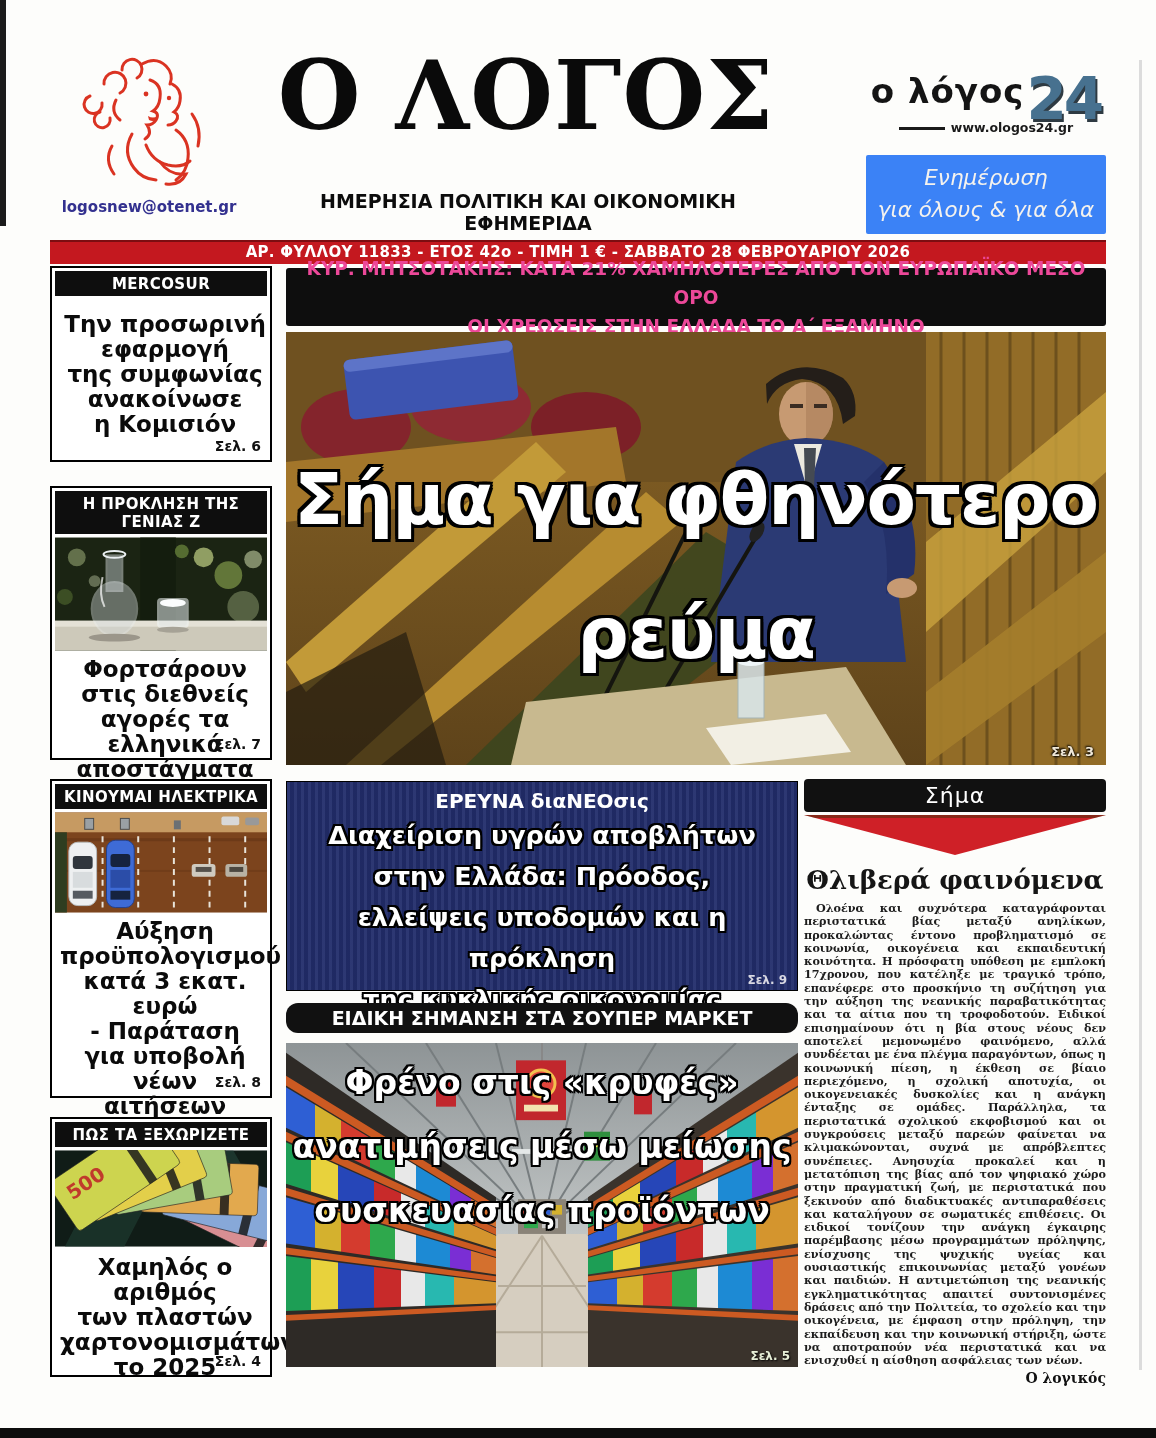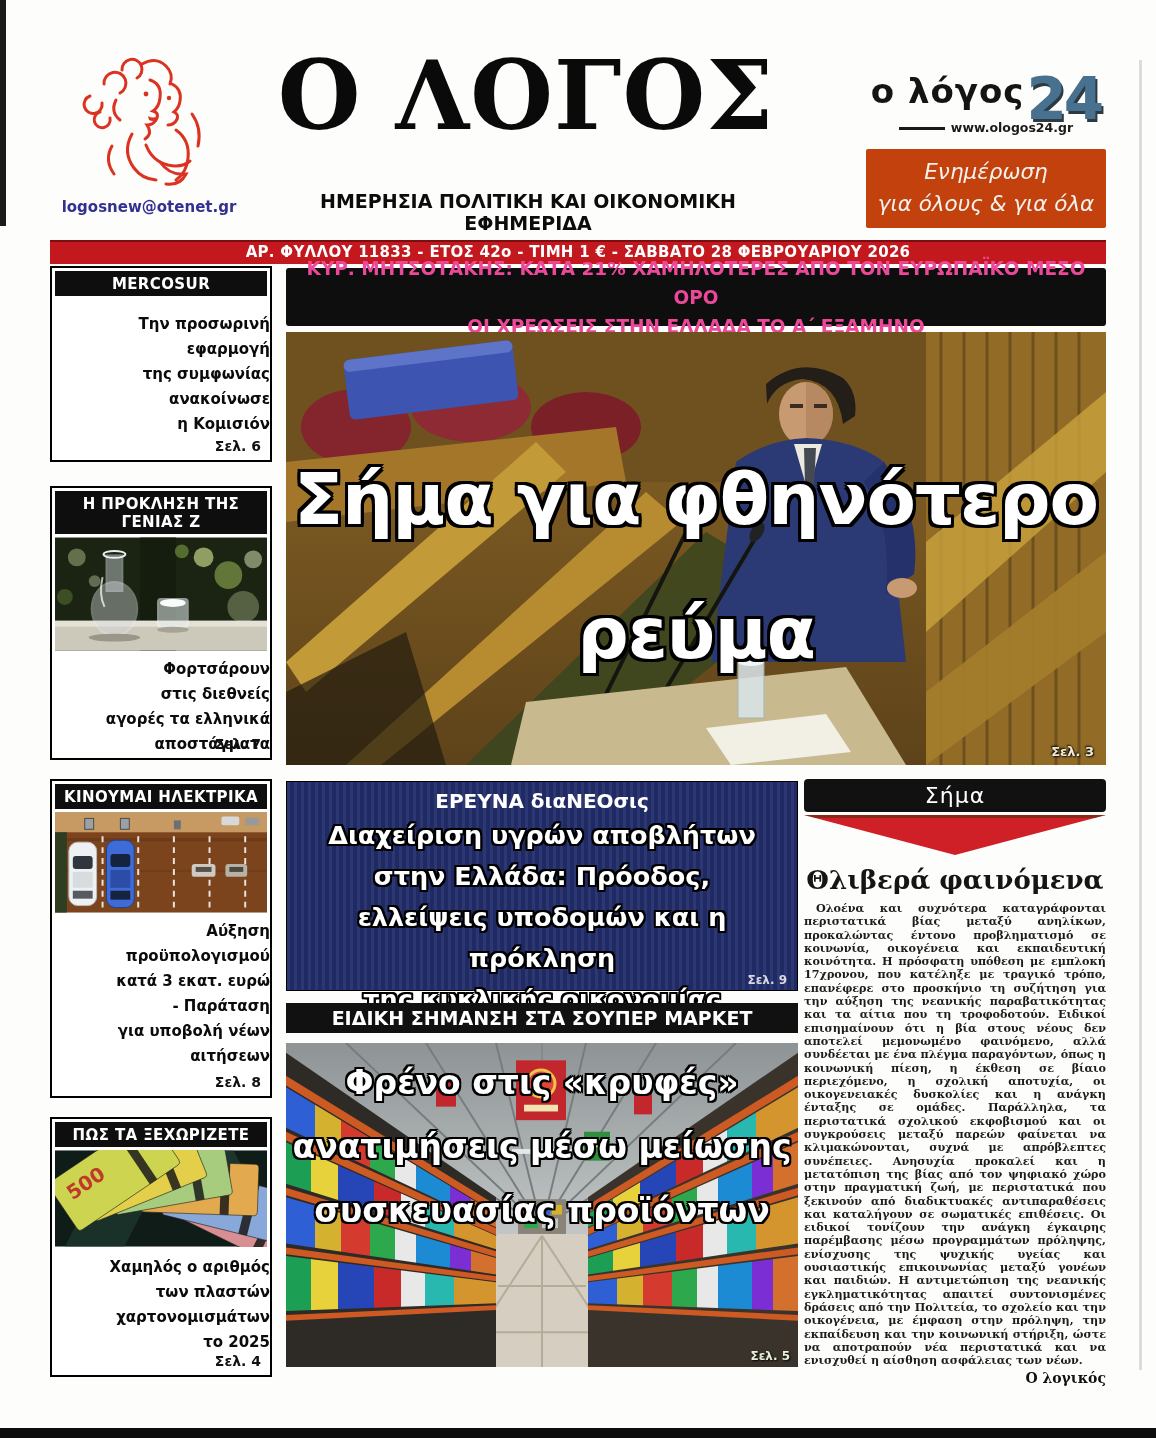--- a/index.html
+++ b/index.html
@@ -33,34 +33,34 @@
     font-size:95px; line-height:1.1; color:#0a0a0a; letter-spacing:1px; }
   .subtitle { left:266px; top:190px; width:524px; text-align:center; font-weight:bold; font-size:19px; color:#0c0c0c; }
 
   .web-block { left:866px; top:60px; width:240px; }
   .web-brandline { text-align:center; line-height:60px; height:64px; white-space:nowrap; }
   .web-brand { font-weight:bold; font-size:34px; color:#141414; letter-spacing:1px; vertical-align:middle; }
   .web-badge { font-weight:bold; font-size:58px; color:#47718f; vertical-align:middle; position:relative; top:8px; margin-left:2px; letter-spacing:-3px;
     text-shadow:2px 3px 0 #2e3a42; }
   .web-urlline { text-align:center; font-weight:bold; font-size:12.5px; color:#1a1a1a; margin-top:-4px; }
   .web-dash { display:inline-block; width:46px; border-top:3px solid #1a1a1a; vertical-align:middle; margin-right:6px; }
-  .web-tagline { margin-top:14px; background:#c2410c; color:#f4f2ee; font-style:italic;
+  .web-tagline { margin-top:20px; background:#3b82f6; color:#f4f2ee; font-style:italic;
     font-size:21.5px; line-height:1.5; text-align:center; padding:7px 4px; border-radius:2px; }
 
   
   .issue-bar { left:50px; top:240px; width:1056px; height:24px; background:#c4181f;
     box-shadow: inset 0 2px 0 rgba(40,0,0,.45);
     color:#fff; font-weight:bold; font-size:15px; line-height:24px; text-align:center; letter-spacing:.3px; }
 
   
   .card { left:50px; width:222px; background:#fff; border:2px solid #000; box-sizing:border-box; }
   .card-header { margin:3px; background:#0e0e0e; color:#fff; font-weight:bold; font-size:15px;
     text-align:center; padding:4px 0 3px; letter-spacing:.4px; }
   .card-img { display:block; width:212px; margin:0 auto; }
-  .card-text { font-weight:bold; font-size:15px; line-height:25px; text-align:right; color:#0b0b0b;padding-left:8px; }
+  .card-text { font-weight:bold; font-size:23px; line-height:25px; text-align:center; color:#0b0b0b;padding-left:8px; }
   .card1-text { padding-top:13px; }
   .card-page { position:absolute; right:9px; bottom:6px; font-weight:bold; font-size:14px; }
   .card1 { top:266px; height:196px; }
   .card2 { top:486px; height:274px; }
   .card3 { top:779px; height:319px; }
   .card4 { top:1117px; height:260px; }
 
   
   .top-headline { left:286px; top:268px; width:820px; height:58px; background:#0e0e0e; border-radius:3px;
     color:#ec4899; font-weight:bold; font-size:18.5px; line-height:29px; text-align:center;
@@ -72,21 +72,21 @@
   .photo-page { position:absolute; right:12px; bottom:6px; color:#f0e8d8; font-weight:bold; font-size:13px;
     text-shadow:1px 1px 2px #000, -1px -1px 2px #000; }
 
   
   .research { left:286px; top:781px; width:512px; height:210px; background:#222d6b; border:1px solid #000; box-sizing:border-box;
     background-image: repeating-linear-gradient(90deg, rgba(255,255,255,.05) 0 3px, rgba(0,0,0,.08) 3px 7px); }
   .research-kicker { margin-top:7px; text-align:center; color:#fff; font-weight:bold; font-size:20px; }
   .research-headline { margin-top:2px; text-align:center; font-weight:bold; font-size:25.5px; line-height:41px; }
   .research-page { position:absolute; right:10px; bottom:3px; color:#d8d8e2; font-size:12px; font-weight:bold; }
 
-  .special-bar { left:286px; top:1003px; width:512px; height:30px; background:#111; border-radius:0;
+  .special-bar { left:286px; top:1003px; width:512px; height:30px; background:#111; border-radius:12px;
     color:#fff; font-weight:bold; font-size:19px; line-height:30px; text-align:center; }
 
   .market-photo { left:286px; top:1043px; width:512px; height:324px; background:#50463c; }
   .market-photo svg { display:block; width:100%; height:100%; }
   .market-overlay { left:0; top:8px; width:100%; text-align:center;
     font-weight:bold; font-size:33px; line-height:64px; }
   .market-page { position:absolute; right:8px; bottom:4px; color:#e8f0d8; font-weight:bold; font-size:12px;
     text-shadow:1px 1px 2px #000; }
 
   

